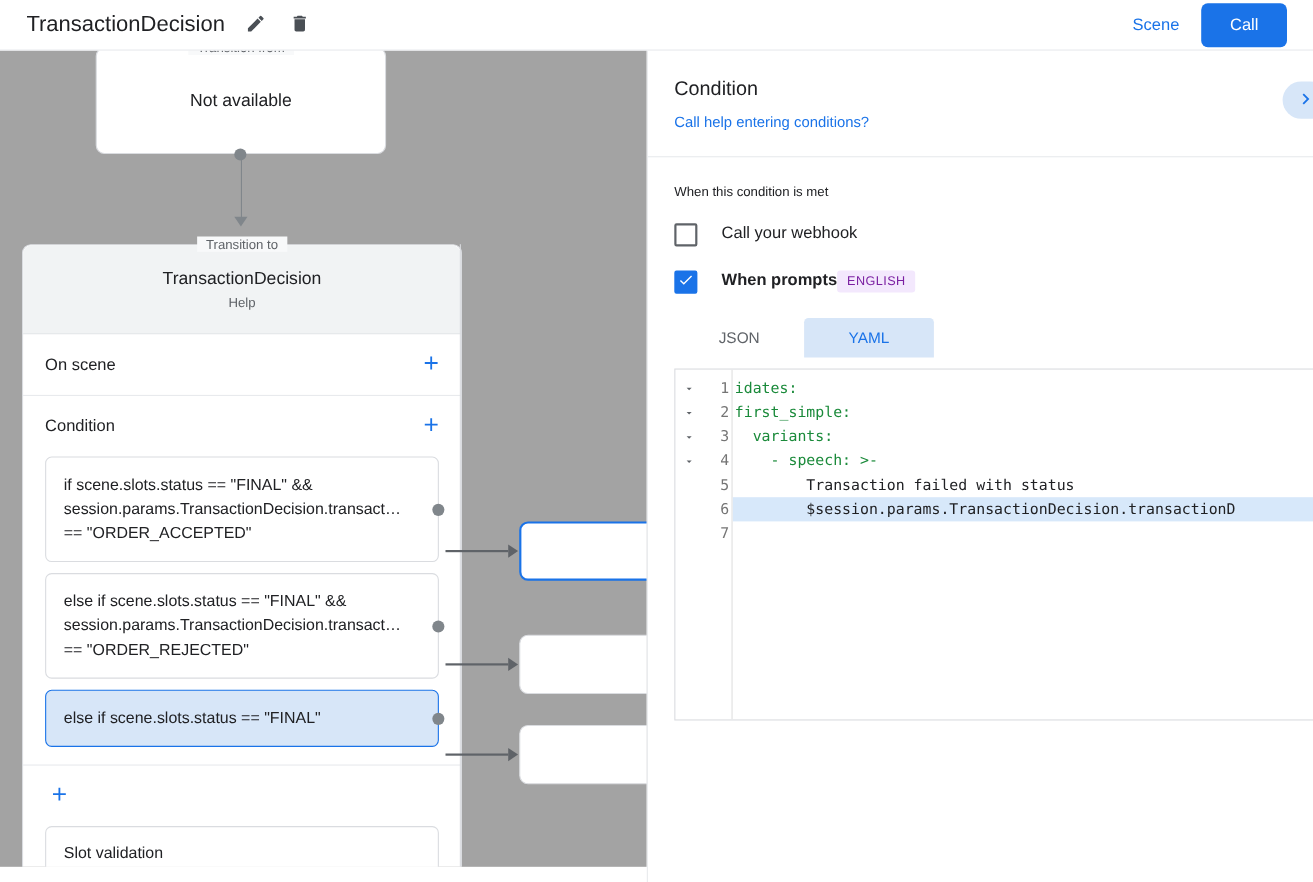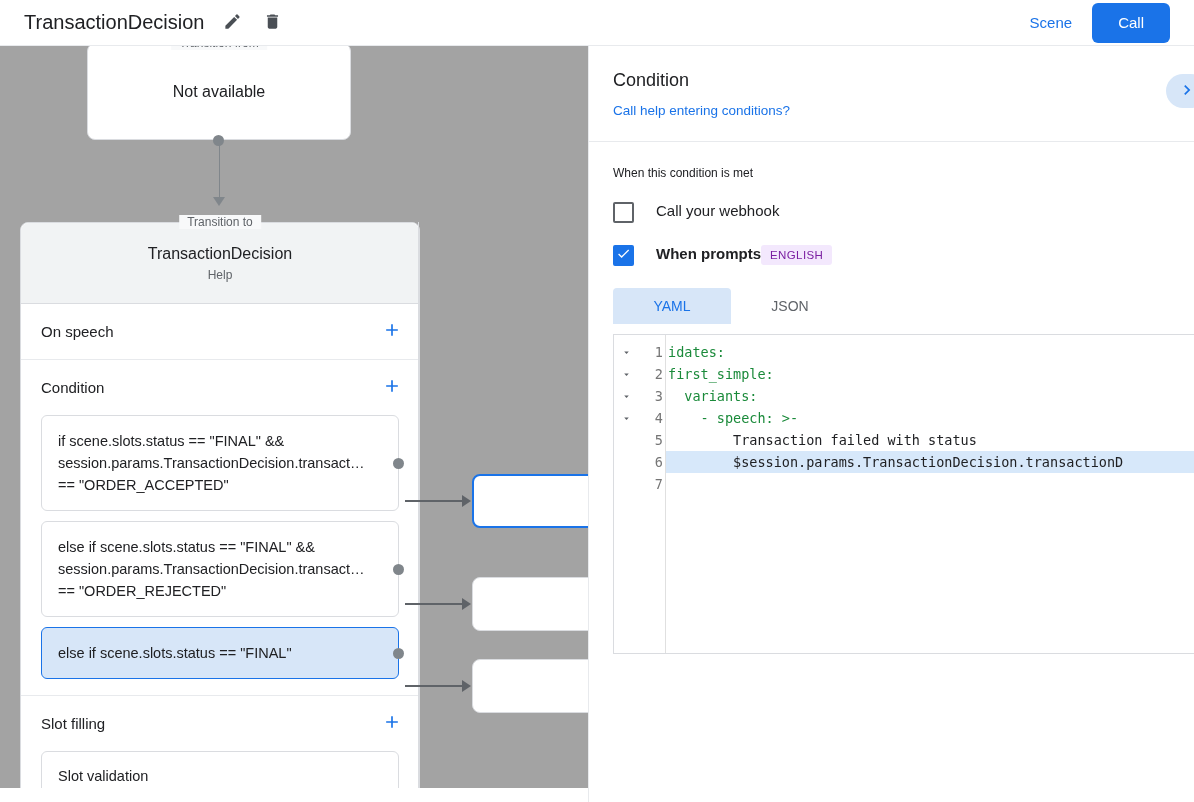--- a/index.html
+++ b/index.html
@@ -411,21 +411,21 @@
 
       <div class="scene-card">
         <div class="scene-head">
           <div class="fs-legend on-card">Transition to</div>
           <div class="title">TransactionDecision</div>
           <div class="subtitle">Help</div>
         </div>
 
         <div class="sect">
           <div class="sect-head">
-            <div class="sect-title">On speech</div>
+            <div class="sect-title">On scene</div>
             <button class="plus-btn">
               <span>
                 <svg width="20" height="20" viewBox="0 0 24 24" fill="#1a73e8">
                     <path d="M19 13h-6v6h-2v-6H5v-2h6V5h2v6h6v2z"></path>
                   </svg>
               </span>
             </button>
           </div>
         </div>
 
@@ -451,21 +451,20 @@
             </div>
             <div class="cond-card selected">
               <span>else if scene.slots.status == "FINAL"</span>
               <span class="dot"></span>
             </div>
           </div>
         </div>
 
         <div class="sect">
           <div class="sect-head">
-            <div class="sect-title">Slot filling</div>
             <button class="plus-btn">
               <span>
                 <svg width="20" height="20" viewBox="0 0 24 24" fill="#1a73e8">
                     <path d="M19 13h-6v6h-2v-6H5v-2h6V5h2v6h6v2z"></path>
                   </svg>
               </span>
             </button>
           </div>
           <div class="sect-body">
             <div class="slot-card">Slot validation</div>
@@ -524,22 +523,22 @@
                 <path d="M9 16.17 4.83 12l-1.42 1.41L9 19 21 7l-1.41-1.41z"></path>
               </svg>
           </span>
         </div>
         <div class="cb-label bold">When prompts</div>
         <div class="lang-badge">ENGLISH</div>
       </div>
 
 
       <div class="tabs">
+        <div class="tab">JSON</div>
         <div class="tab active">YAML</div>
-        <div class="tab">JSON</div>
       </div>
 
       <div class="editor">
         <div class="fold-col" id="fold-col">
             <div class="fold-arrow">
               <svg width="11" height="11" viewBox="0 0 24 24" fill="#5f6368">
                 <path d="M7 10l5 5 5-5z"></path>
               </svg>
             </div>
             <div class="fold-arrow">

